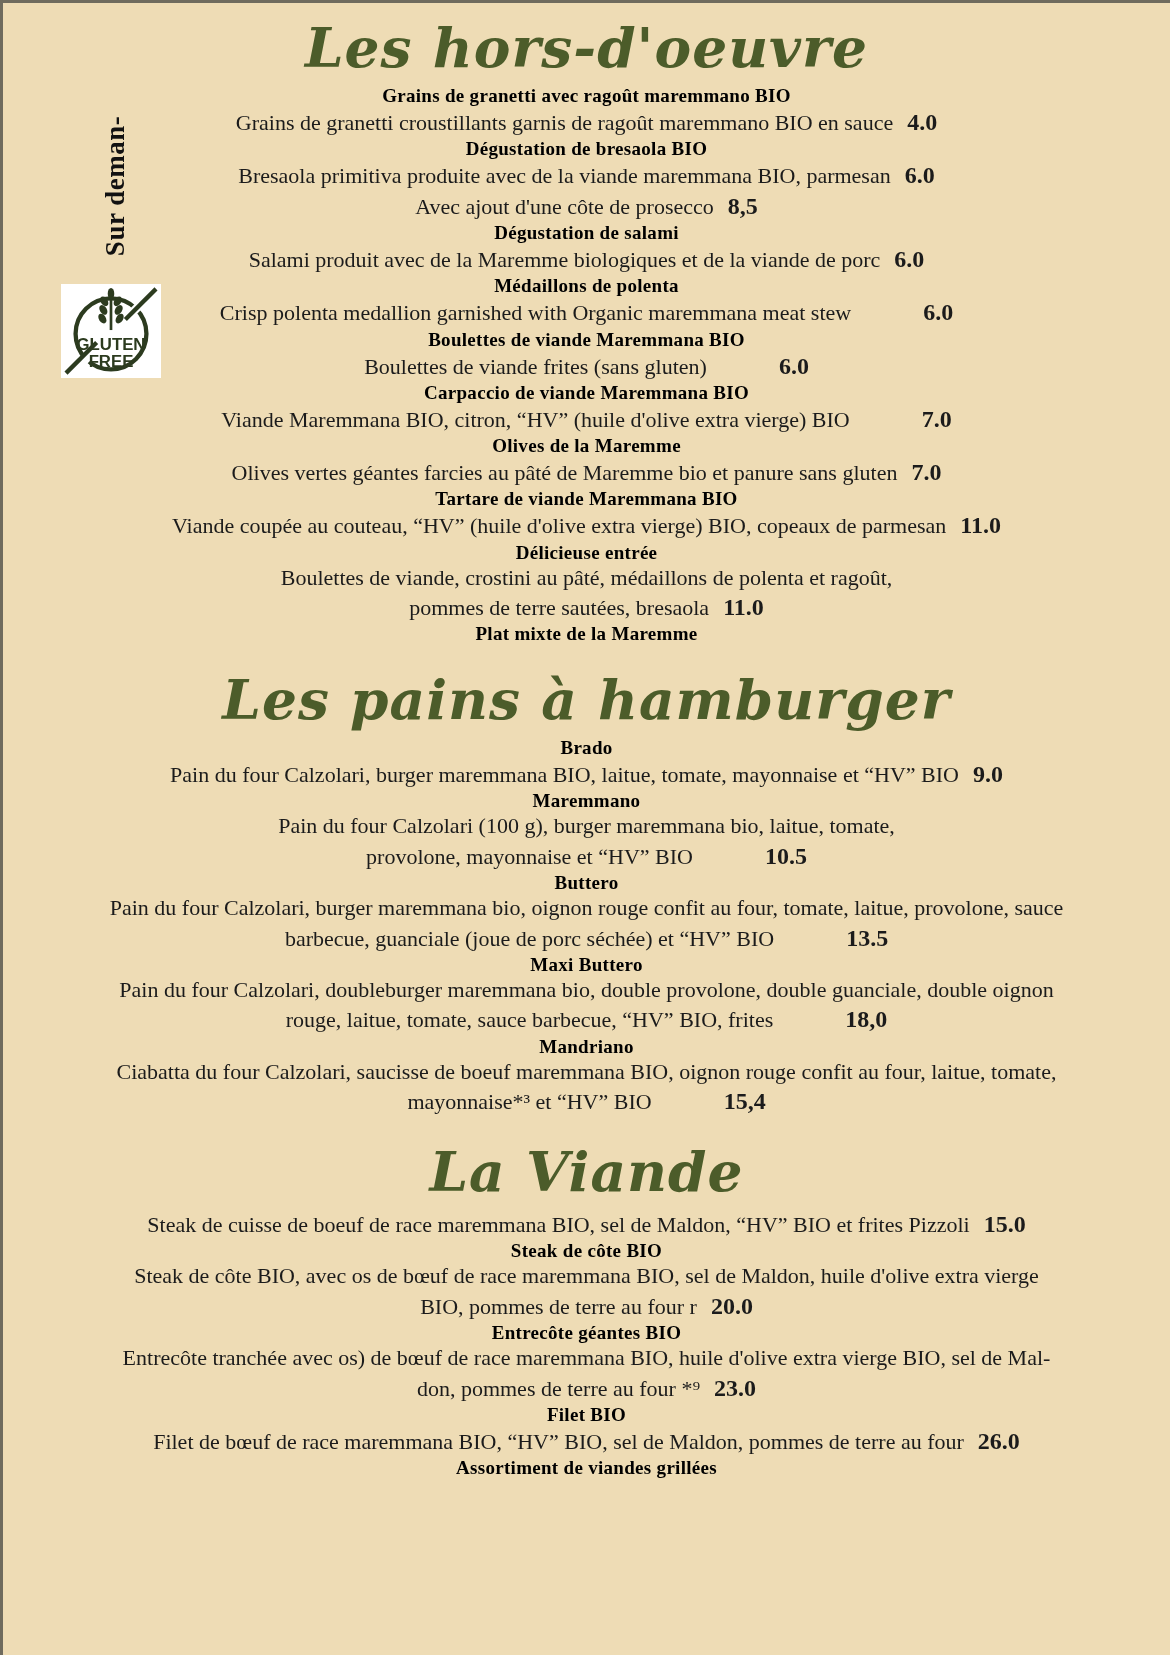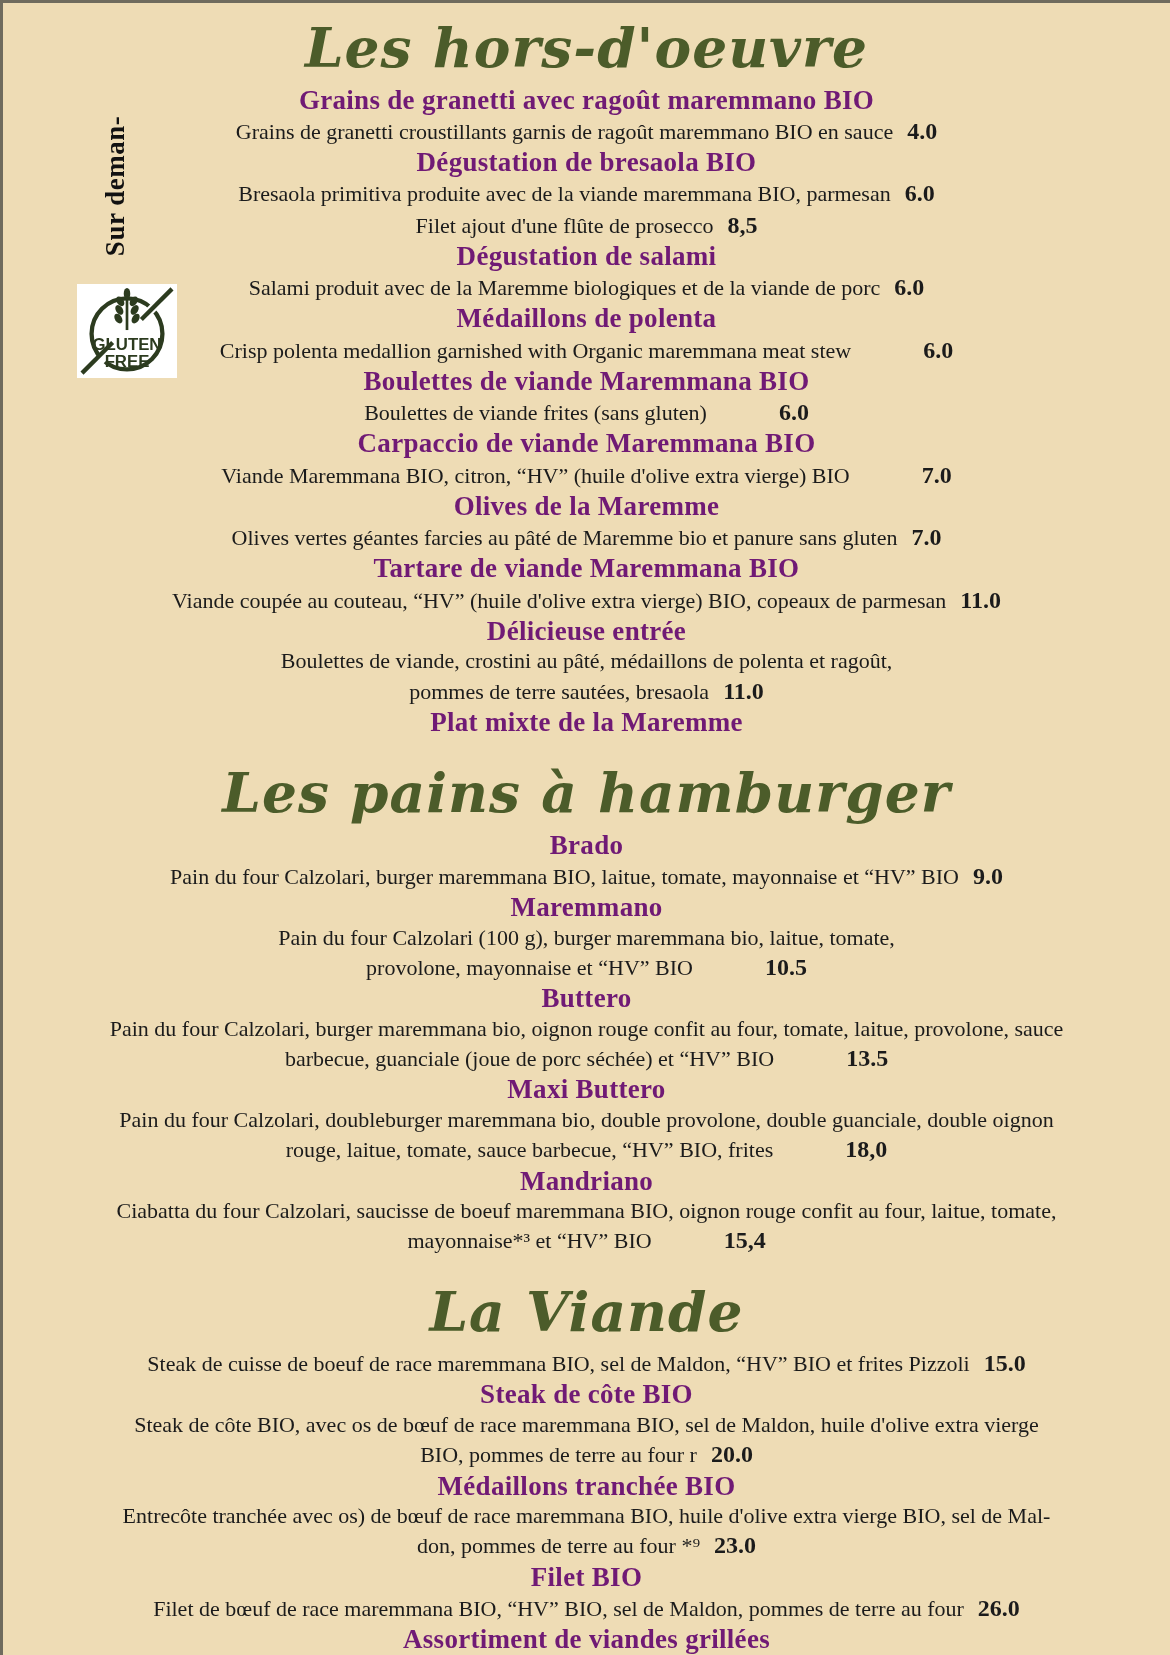--- a/index.html
+++ b/index.html
@@ -23,23 +23,23 @@
     font-style:italic;
     font-weight:700;
     color:#4c5c2a;
     font-size:55px;
     line-height:1.12;
     margin:24px 0 6px 0;
     letter-spacing:1px;
   }
   .script-title:first-child{margin-top:0;}
   .item-name{
-    color:#701a75;
+    color:#000000;
     font-weight:700;
-    font-size:27px;
+    font-size:19px;
     line-height:1.16;
     letter-spacing:.3px;
   }
   .menu-line{
     font-size:22px;
     line-height:1.3;
   }
   .price{
     font-weight:700;
     font-size:24px;
@@ -53,21 +53,21 @@
     width:160px;height:30px;
     text-align:center;
     transform:rotate(-90deg);
     font-weight:700;
     font-size:27px;
     letter-spacing:.5px;
     color:#111;
   }
   .badge{
     position:absolute;
-    left:74px;top:281px;
+    left:58px;top:281px;
     width:100px;height:94px;
     background:#ffffff;
     display:flex;align-items:center;justify-content:center;
   }
   .badge svg{display:block;}
 </style>
 </head>
 <body>
 
 <div class="page">
@@ -98,21 +98,21 @@
       <text x="50" y="85" text-anchor="middle" font-size="17.5" font-weight="bold" font-family="Liberation Sans, sans-serif" fill="#2c3b1f">FREE</text>
     </svg>
   </div>
 
   <div class="content">
       <div class="script-title">Les hors-d'oeuvre</div>
       <div class="item-name">Grains de granetti avec ragoût maremmano BIO</div>
       <div class="menu-line"><span>Grains de granetti croustillants garnis de ragoût maremmano BIO en sauce</span><span class="price">4.0</span></div>
       <div class="item-name">Dégustation de bresaola BIO</div>
       <div class="menu-line"><span>Bresaola primitiva produite avec de la viande maremmana BIO,  parmesan</span><span class="price">6.0</span></div>
-      <div class="menu-line"><span>Filet ajout d'une flûte de prosecco</span><span class="price">8,5</span></div>
+      <div class="menu-line"><span>Avec ajout d'une côte de prosecco</span><span class="price">8,5</span></div>
       <div class="item-name">Dégustation de salami</div>
       <div class="menu-line"><span>Salami produit avec de la Maremme biologiques et de la viande de porc</span><span class="price">6.0</span></div>
       <div class="item-name">Médaillons de polenta</div>
       <div class="menu-line gap"><span>Crisp polenta medallion garnished with  Organic maremmana meat stew</span><span class="price">6.0</span></div>
       <div class="item-name">Boulettes de viande Maremmana BIO</div>
       <div class="menu-line gap"><span>Boulettes de viande frites (sans gluten)</span><span class="price">6.0</span></div>
       <div class="item-name">Carpaccio de viande Maremmana BIO</div>
       <div class="menu-line gap"><span>Viande Maremmana BIO, citron, “HV” (huile d'olive extra vierge) BIO</span><span class="price">7.0</span></div>
       <div class="item-name">Olives de la Maremme</div>
       <div class="menu-line"><span>Olives vertes géantes farcies au pâté de Maremme bio et panure sans gluten</span><span class="price">7.0</span></div>
@@ -135,21 +135,21 @@
       <div class="menu-line"><span>Pain du four Calzolari, doubleburger maremmana bio, double provolone, double guanciale, double oignon</span></div>
       <div class="menu-line gap"><span>rouge, laitue, tomate, sauce barbecue, “HV” BIO, frites</span><span class="price">18,0</span></div>
       <div class="item-name">Mandriano</div>
       <div class="menu-line"><span>Ciabatta du four Calzolari, saucisse de boeuf maremmana BIO, oignon rouge confit au four, laitue, tomate,</span></div>
       <div class="menu-line gap"><span>mayonnaise*³   et “HV” BIO</span><span class="price">15,4</span></div>
       <div class="script-title">La Viande</div>
       <div class="menu-line"><span>Steak de cuisse de boeuf de race maremmana BIO, sel de Maldon, “HV” BIO et frites Pizzoli</span><span class="price">15.0</span></div>
       <div class="item-name">Steak de côte BIO</div>
       <div class="menu-line"><span>Steak de côte BIO, avec os de bœuf de race maremmana BIO, sel de Maldon, huile d'olive extra vierge</span></div>
       <div class="menu-line"><span>BIO, pommes de terre au four r</span><span class="price">20.0</span></div>
-      <div class="item-name">Médaillons tranchée BIO</div>
+      <div class="item-name">Entrecôte géantes BIO</div>
       <div class="menu-line"><span>Entrecôte tranchée avec os) de bœuf de race maremmana BIO, huile d'olive extra vierge BIO, sel de Mal-</span></div>
       <div class="menu-line"><span>don, pommes de terre au four *⁹</span><span class="price">23.0</span></div>
       <div class="item-name">Filet BIO</div>
       <div class="menu-line"><span>Filet de bœuf de race maremmana BIO, “HV” BIO, sel de Maldon, pommes de terre au four</span><span class="price">26.0</span></div>
       <div class="item-name">Assortiment de viandes grillées</div>
     </div>
 
 </div>
 
 </body></html>

